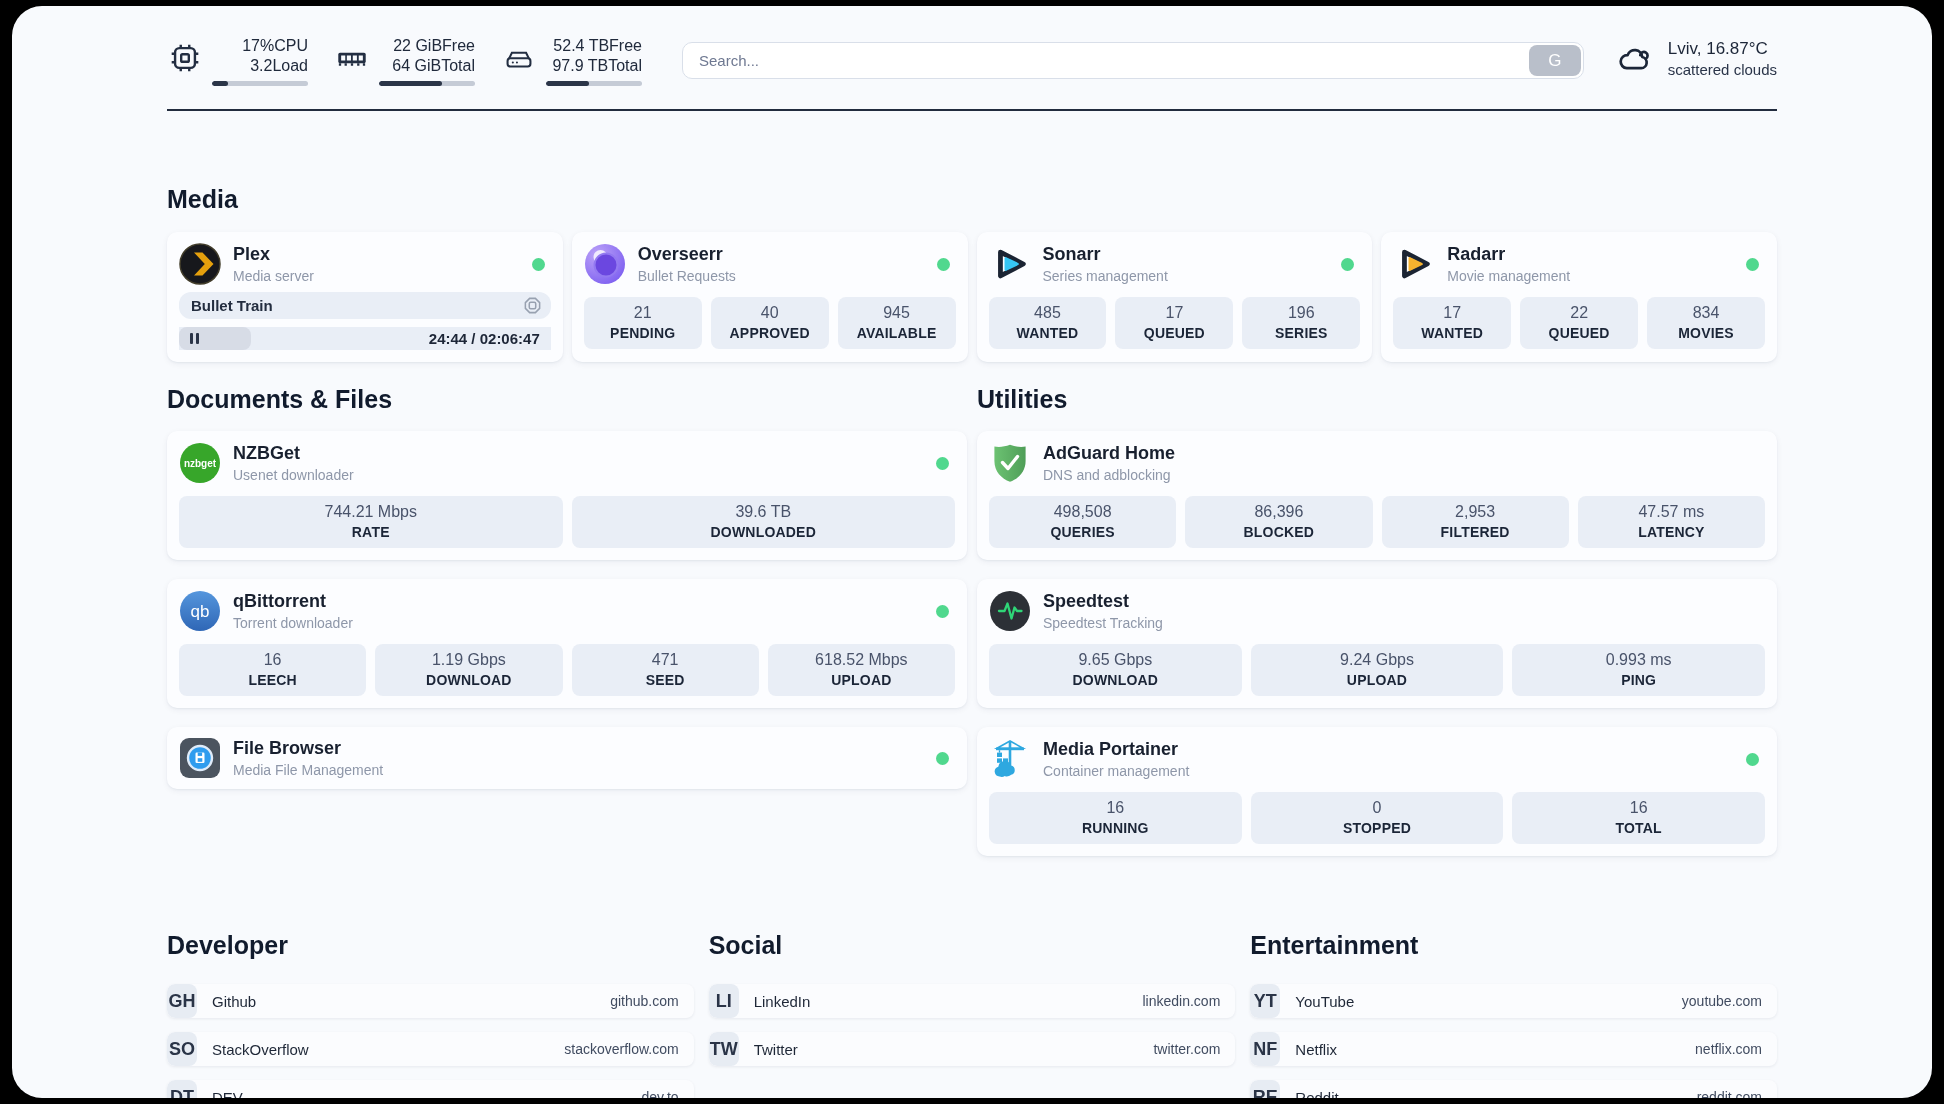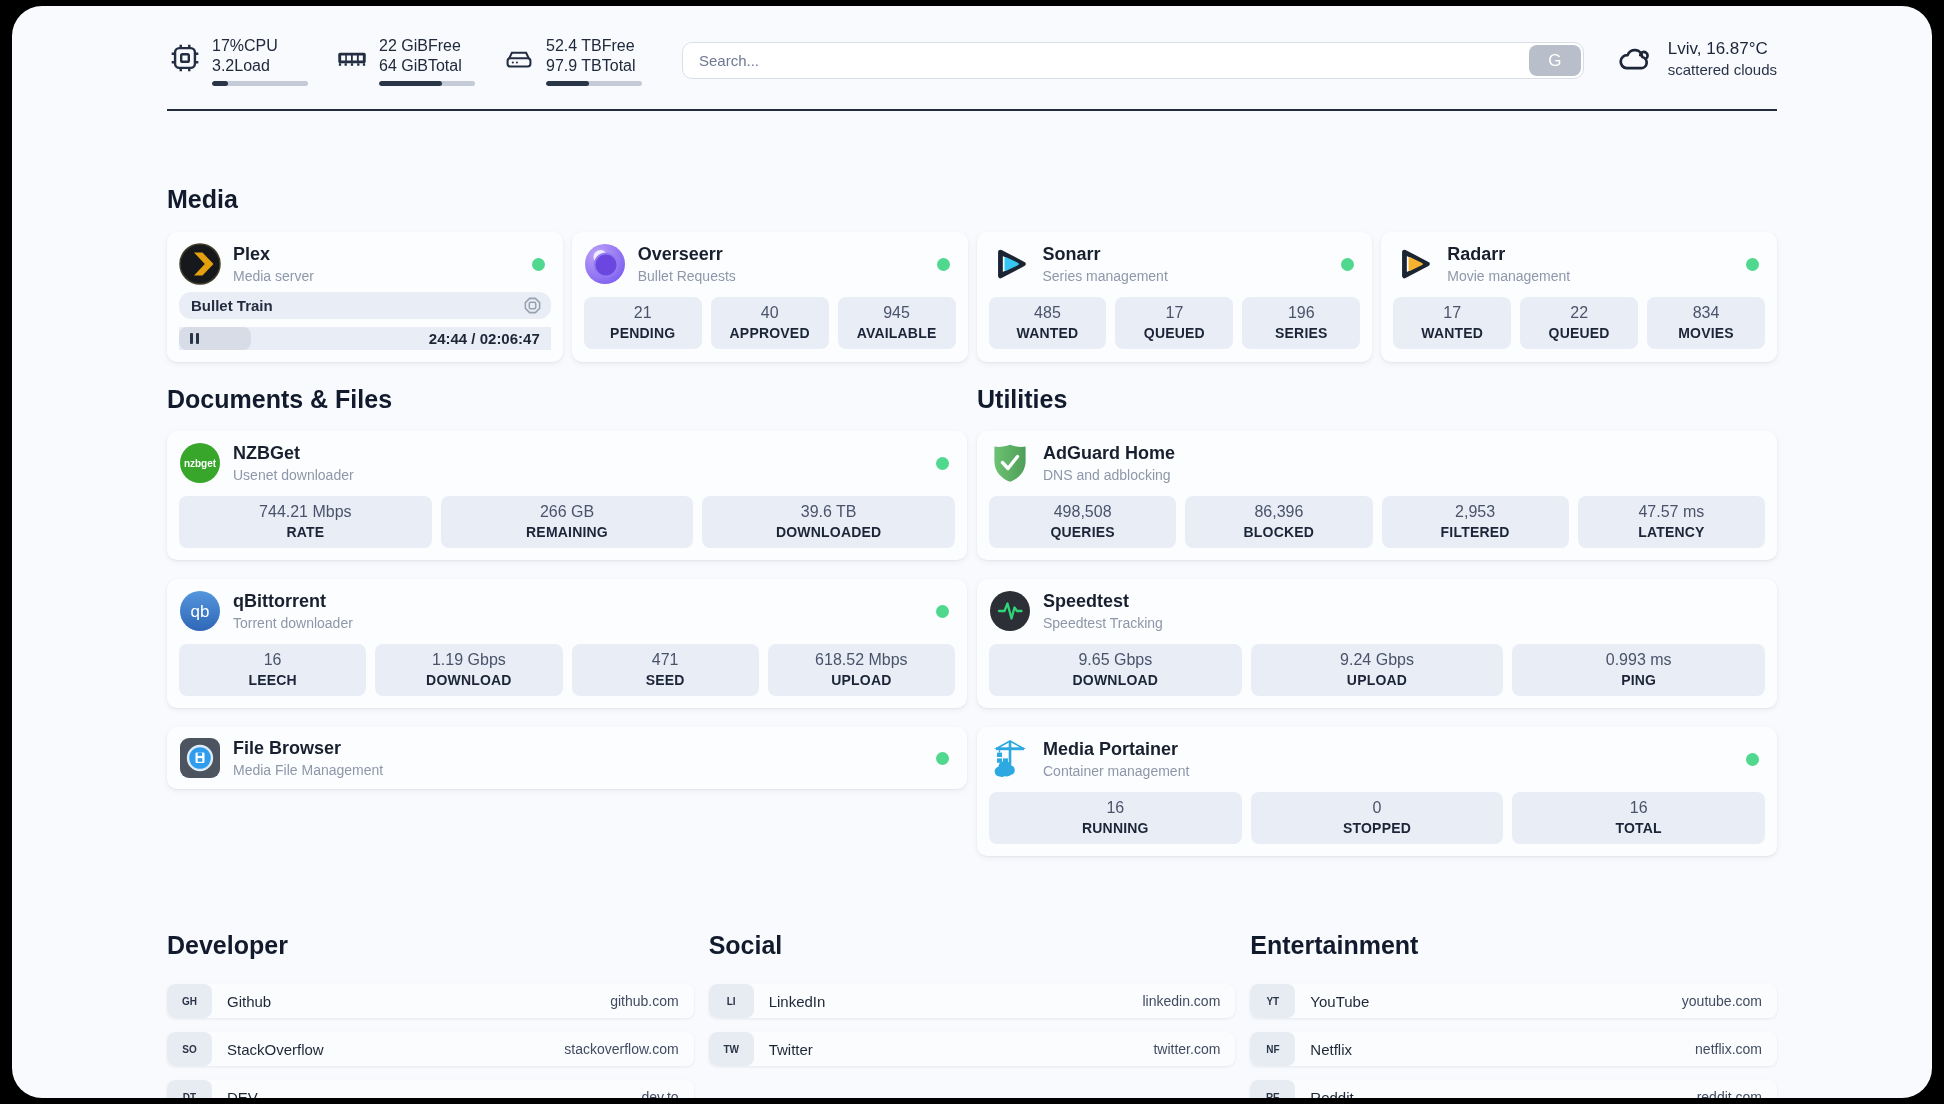--- a/index.html
+++ b/index.html
@@ -8,21 +8,21 @@
   .page { position:absolute; top:6px; left:12px; right:12px; bottom:6px;
           background:#f8fafd; border-radius:30px; color:#1b2433; overflow:hidden; }
   .content { padding:0 155px; }
 
   
   .topbar { display:flex; align-items:flex-start; padding-top:30px; }
   .stats-group { display:flex; gap:26px; }
   .stat { display:flex; gap:9px; }
   .stat-icon { width:36px; height:36px; display:flex; align-items:center; justify-content:center; margin-top:4px; }
   .stat-body { width:96px; }
-  .stat-line { display:flex; justify-content:flex-start; font-size:16px; font-weight:500;
+  .stat-line { display:flex; justify-content:flex-end; font-size:16px; font-weight:500;
                color:#202a3c; line-height:1.25; }
   .stat-bar { margin-top:5px; height:5px; border-radius:3px; background:#c5cbd6; overflow:hidden; }
   .stat-fill { height:100%; border-radius:3px; background:#2b3548; }
 
   .search-wrap { flex:1; position:relative; margin:6px 32px 0 40px; }
   .search-input { width:100%; height:37px; border:1.5px solid #d9dfe9; border-radius:10px;
                   background:#fff; font-size:15px; color:#3a4458; padding:0 70px 0 16px;
                   outline:none; font-family:"Liberation Sans", sans-serif; }
   .search-input::placeholder { color:#6e7891; }
   .search-btn { position:absolute; right:3px; top:3px; bottom:3px; width:52px;
@@ -71,23 +71,23 @@
   .cols { display:grid; grid-template-columns:1fr 1fr; gap:0 10px; margin-top:23px; }
   .col .section-title { margin-bottom:17px; }
   .col .card { margin-bottom:19px; }
   .card.slim { padding:10px 12px; }
 
   
   .links-grid { display:grid; grid-template-columns:repeat(3,1fr); gap:0 15px; margin-top:56px; }
   .links-col .section-title { margin-bottom:24px; }
   .link-row { display:flex; align-items:center; height:34px; background:#fbfcfe; border-radius:8px;
               box-shadow:0 1px 3px rgba(25,35,60,.08); margin-bottom:14px; overflow:hidden; cursor:pointer; }
-  .link-badge { width:45px; align-self:stretch; background:#e7ecf3; border-radius:8px;
+  .link-badge { width:30px; align-self:stretch; background:#e7ecf3; border-radius:8px;
                 display:flex; align-items:center; justify-content:center;
-                font-size:10px; font-weight:600; color:#2a3447; }
+                font-size:18px; font-weight:600; color:#2a3447; }
   .link-name { margin-left:15px; font-size:15px; font-weight:500; color:#1e2737; flex:1; }
   .link-url { margin-right:15px; font-size:14px; color:#414c61; }
 
   svg { display:block; }
 </style>
 </head>
 <body>
 
 <div class="page">
 <div class="content">
@@ -341,24 +341,20 @@
           <div class="card-titles">
             <div class="card-title">NZBGet</div>
             <div class="card-sub">Usenet downloader</div>
           </div>
           <div class="status-dot"></div>
         </div>
         <div class="stat-row">
           <div class="stat-box">
             <div class="stat-value">744.21 Mbps</div>
             <div class="stat-label">RATE</div>
-          </div>
-          <div class="stat-box">
-            <div class="stat-value">266 GB</div>
-            <div class="stat-label">REMAINING</div>
           </div>
           <div class="stat-box">
             <div class="stat-value">39.6 TB</div>
             <div class="stat-label">DOWNLOADED</div>
           </div>
         </div>
       </div>
 
       <div class="card">
         <div class="card-header">

